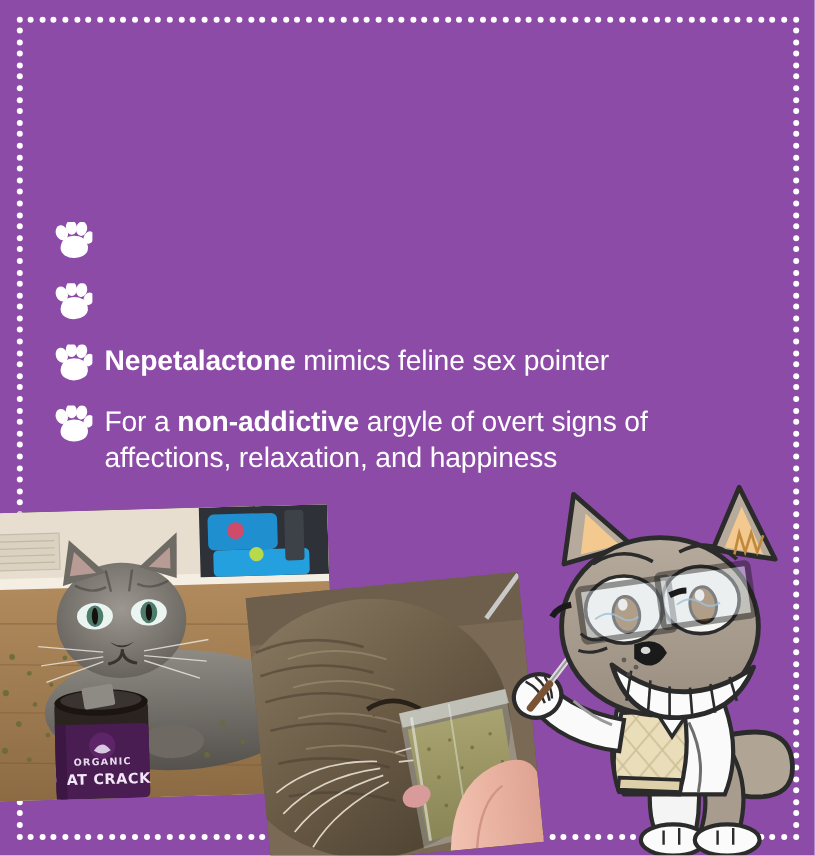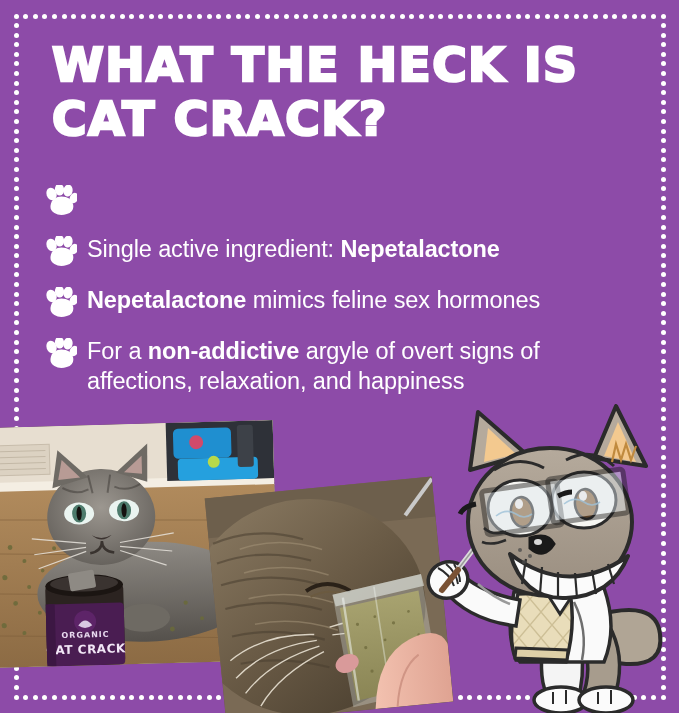--- a/index.html
+++ b/index.html
@@ -412,59 +412,52 @@
       <line x1="194" y1="166" x2="198" y2="190"></line>
       <line x1="210" y1="160" x2="216" y2="180"></line>
     </g>
     <g fill="#4a4a4a" opacity="0.75">
       <circle cx="122" cy="146" r="2"></circle>
         <circle cx="132" cy="152" r="2"></circle>
         <circle cx="126" cy="158" r="2"></circle>
     </g>
   </svg>
 
-  <div class="title-block">
-    <div class="title-line">WHAT THE HECK IS</div>
-    <div class="title-line">CAT CRACK?</div>
-  </div>
 
   <div class="bullet-list">
     <div class="bullet-row">
       <svg class="paw-icon" viewBox="0 0 33 31">
         <ellipse cx="7.5" cy="9" rx="5" ry="6.4" fill="#fff" transform="rotate(-20 7.5 9)"></ellipse>
         <ellipse cx="15.5" cy="4.6" rx="4.6" ry="6" fill="#fff" transform="rotate(-6 15.5 4.6)"></ellipse>
         <ellipse cx="24" cy="5.6" rx="4.6" ry="6" fill="#fff" transform="rotate(10 24 5.6)"></ellipse>
         <ellipse cx="30" cy="13" rx="4.2" ry="5.4" fill="#fff" transform="rotate(26 30 13)"></ellipse>
         <path d="M17.5 11.5 q9.5 0 11.5 7.6 q1.8 7.4 -6.2 10 q-7 2.2 -12.4 -1 q-5.4 -3.2 -3.4 -9.6 q2 -6.6 10.5 -7 Z" fill="#fff"></path>
       </svg>
     </div>
 
     <div class="bullet-row">
       <svg class="paw-icon" viewBox="0 0 33 31">
         <ellipse cx="7.5" cy="9" rx="5" ry="6.4" fill="#fff" transform="rotate(-20 7.5 9)"></ellipse>
         <ellipse cx="15.5" cy="4.6" rx="4.6" ry="6" fill="#fff" transform="rotate(-6 15.5 4.6)"></ellipse>
         <ellipse cx="24" cy="5.6" rx="4.6" ry="6" fill="#fff" transform="rotate(10 24 5.6)"></ellipse>
         <ellipse cx="30" cy="13" rx="4.2" ry="5.4" fill="#fff" transform="rotate(26 30 13)"></ellipse>
         <path d="M17.5 11.5 q9.5 0 11.5 7.6 q1.8 7.4 -6.2 10 q-7 2.2 -12.4 -1 q-5.4 -3.2 -3.4 -9.6 q2 -6.6 10.5 -7 Z" fill="#fff"></path>
       </svg>
-      <div class="bullet-text">
-        <span>Single active ingredient: </span><b>Nepetalactone</b>
-      </div>
     </div>
 
     <div class="bullet-row">
       <svg class="paw-icon" viewBox="0 0 33 31">
         <ellipse cx="7.5" cy="9" rx="5" ry="6.4" fill="#fff" transform="rotate(-20 7.5 9)"></ellipse>
         <ellipse cx="15.5" cy="4.6" rx="4.6" ry="6" fill="#fff" transform="rotate(-6 15.5 4.6)"></ellipse>
         <ellipse cx="24" cy="5.6" rx="4.6" ry="6" fill="#fff" transform="rotate(10 24 5.6)"></ellipse>
         <ellipse cx="30" cy="13" rx="4.2" ry="5.4" fill="#fff" transform="rotate(26 30 13)"></ellipse>
         <path d="M17.5 11.5 q9.5 0 11.5 7.6 q1.8 7.4 -6.2 10 q-7 2.2 -12.4 -1 q-5.4 -3.2 -3.4 -9.6 q2 -6.6 10.5 -7 Z" fill="#fff"></path>
       </svg>
       <div class="bullet-text">
-        <b>Nepetalactone</b><span> mimics feline sex hormones</span>
+        <b>Nepetalactone</b><span> mimics feline sex pointer</span>
       </div>
     </div>
 
     <div class="bullet-row">
       <svg class="paw-icon" viewBox="0 0 33 31">
         <ellipse cx="7.5" cy="9" rx="5" ry="6.4" fill="#fff" transform="rotate(-20 7.5 9)"></ellipse>
         <ellipse cx="15.5" cy="4.6" rx="4.6" ry="6" fill="#fff" transform="rotate(-6 15.5 4.6)"></ellipse>
         <ellipse cx="24" cy="5.6" rx="4.6" ry="6" fill="#fff" transform="rotate(10 24 5.6)"></ellipse>
         <ellipse cx="30" cy="13" rx="4.2" ry="5.4" fill="#fff" transform="rotate(26 30 13)"></ellipse>
         <path d="M17.5 11.5 q9.5 0 11.5 7.6 q1.8 7.4 -6.2 10 q-7 2.2 -12.4 -1 q-5.4 -3.2 -3.4 -9.6 q2 -6.6 10.5 -7 Z" fill="#fff"></path>

